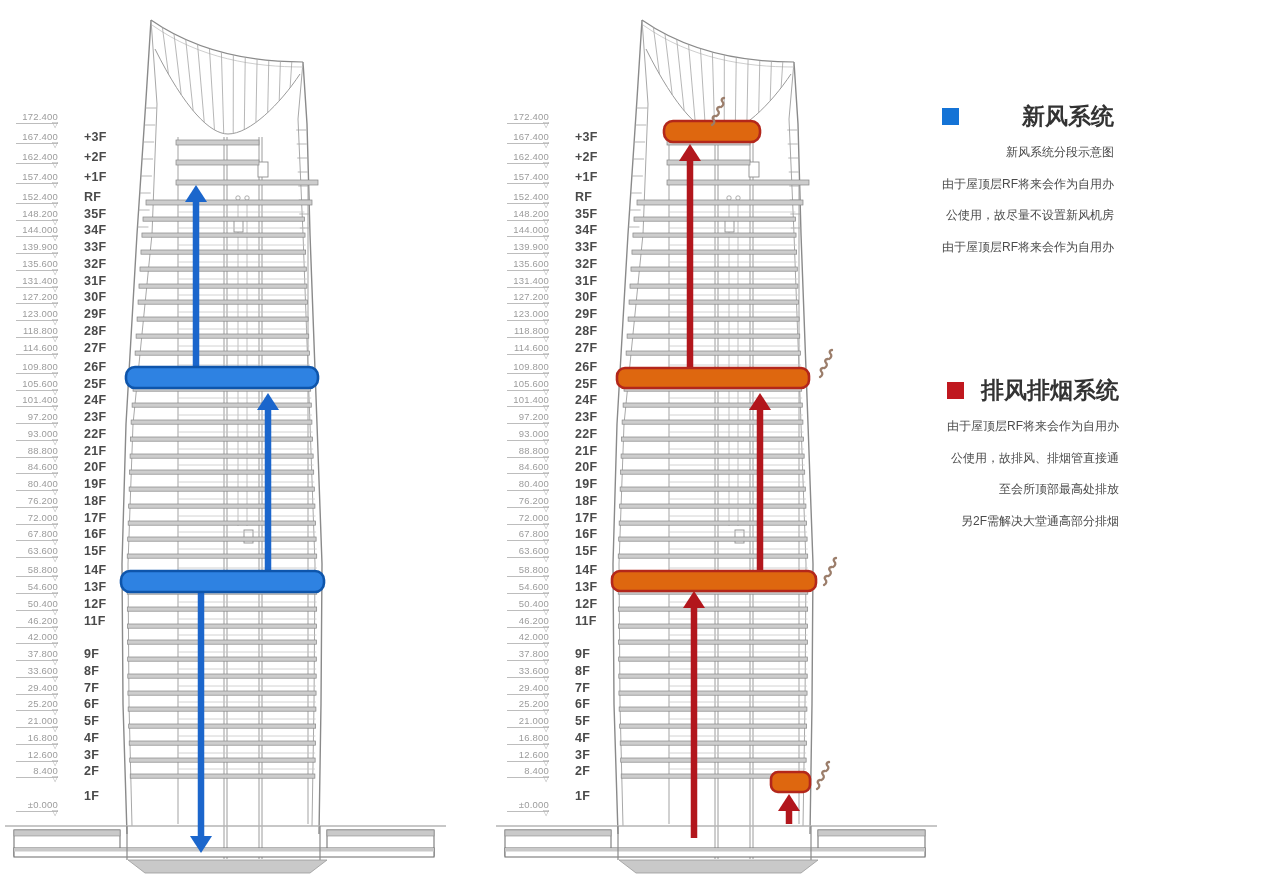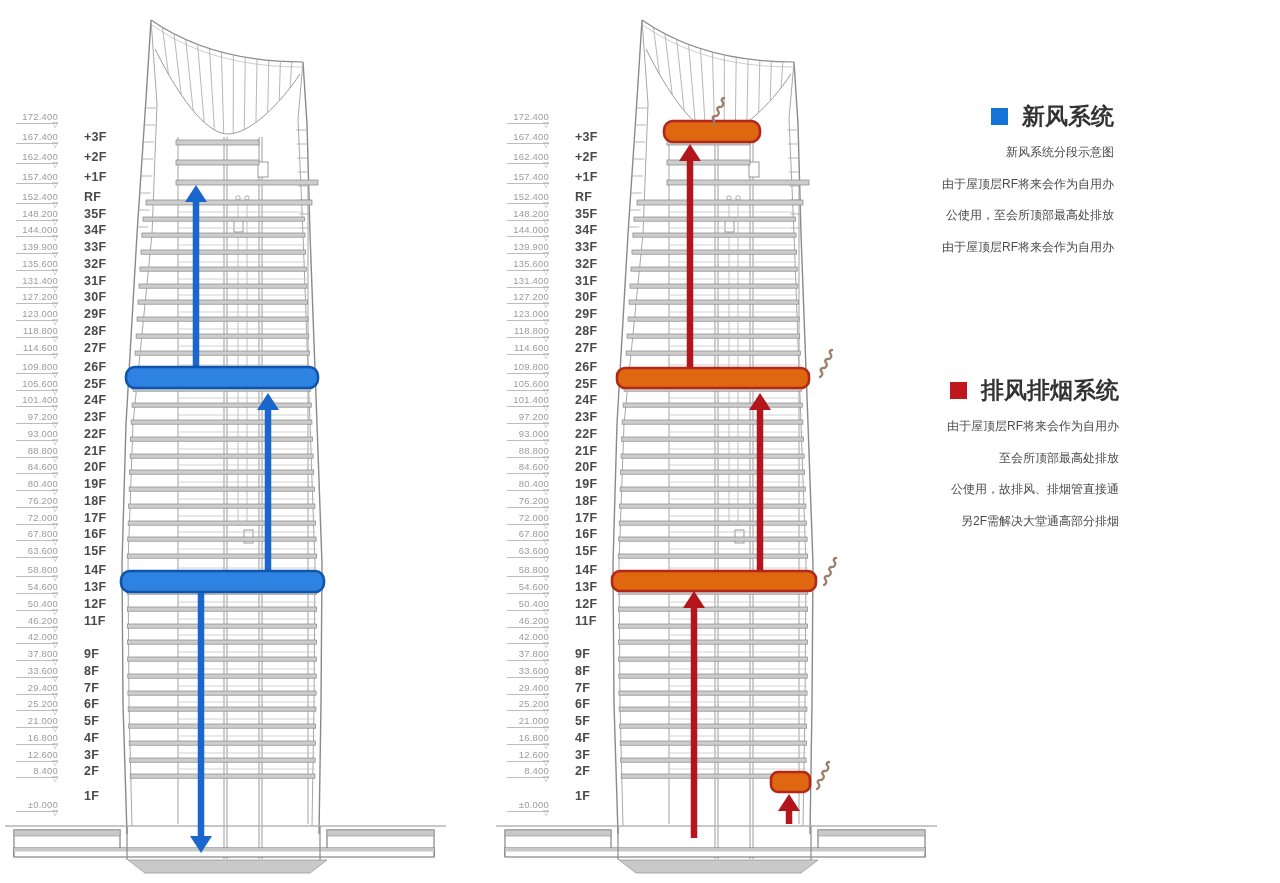--- a/index.html
+++ b/index.html
@@ -16,21 +16,21 @@
     position:absolute;left:16px;top:0;width:42px;text-align:right;
     font-size:9.5px;line-height:10px;color:#9c9c9c;
     border-bottom:1px solid #bdbdbd;padding-bottom:1px;letter-spacing:.2px;
   }
   .tri{position:absolute;left:52px;top:9px;font-size:8px;line-height:8px;color:#b0b0b0;}
   .floor{
     position:absolute;left:84px;top:-2px;font-size:12.5px;font-weight:bold;
     color:#4a4a4a;letter-spacing:.3px;
   }
   .legend{position:absolute;text-align:right;}
-  .legend-title{display:flex;justify-content:flex-end;align-items:center;gap:14px;
+  .legend-title{display:flex;justify-content:space-between;align-items:center;gap:14px;
     font-size:23px;font-weight:bold;color:#333333;}
   .sq{width:17px;height:17px;display:inline-block;}
   .legend-lines{margin-top:5px;}
   .legend-line{font-size:12px;line-height:31.5px;color:#4b4b4b;white-space:nowrap;}
 </style>
 </head>
 <body>
 
 <div class="stage">
 
@@ -763,31 +763,31 @@
     </div>
 
   <div class="legend" style="top:97px;right:14px;">
     <div class="legend-title">
       <span class="sq" style="background: rgb(20, 115, 214);"></span>
       <span>新风系统</span>
     </div>
     <div class="legend-lines" id="fresh-lines">
         <div class="legend-line">新风系统分段示意图</div>
         <div class="legend-line">由于屋顶层RF将来会作为自用办</div>
-        <div class="legend-line">公使用，至会所顶部最高处排放</div>
+        <div class="legend-line">公使用，故尽量不设置新风机房</div>
         <div class="legend-line">由于屋顶层RF将来会作为自用办</div>
       </div>
   </div>
 
   <div class="legend" style="top:371px;right:9px;">
     <div class="legend-title">
       <span class="sq" style="background: rgb(192, 24, 31);"></span>
       <span>排风排烟系统</span>
     </div>
     <div class="legend-lines" id="exhaust-lines">
         <div class="legend-line">由于屋顶层RF将来会作为自用办</div>
+        <div class="legend-line">公使用，故排风、排烟管直接通</div>
         <div class="legend-line">至会所顶部最高处排放</div>
-        <div class="legend-line">公使用，故排风、排烟管直接通</div>
         <div class="legend-line">另2F需解决大堂通高部分排烟</div>
       </div>
   </div>
 
 </div>
 
 </body></html>

